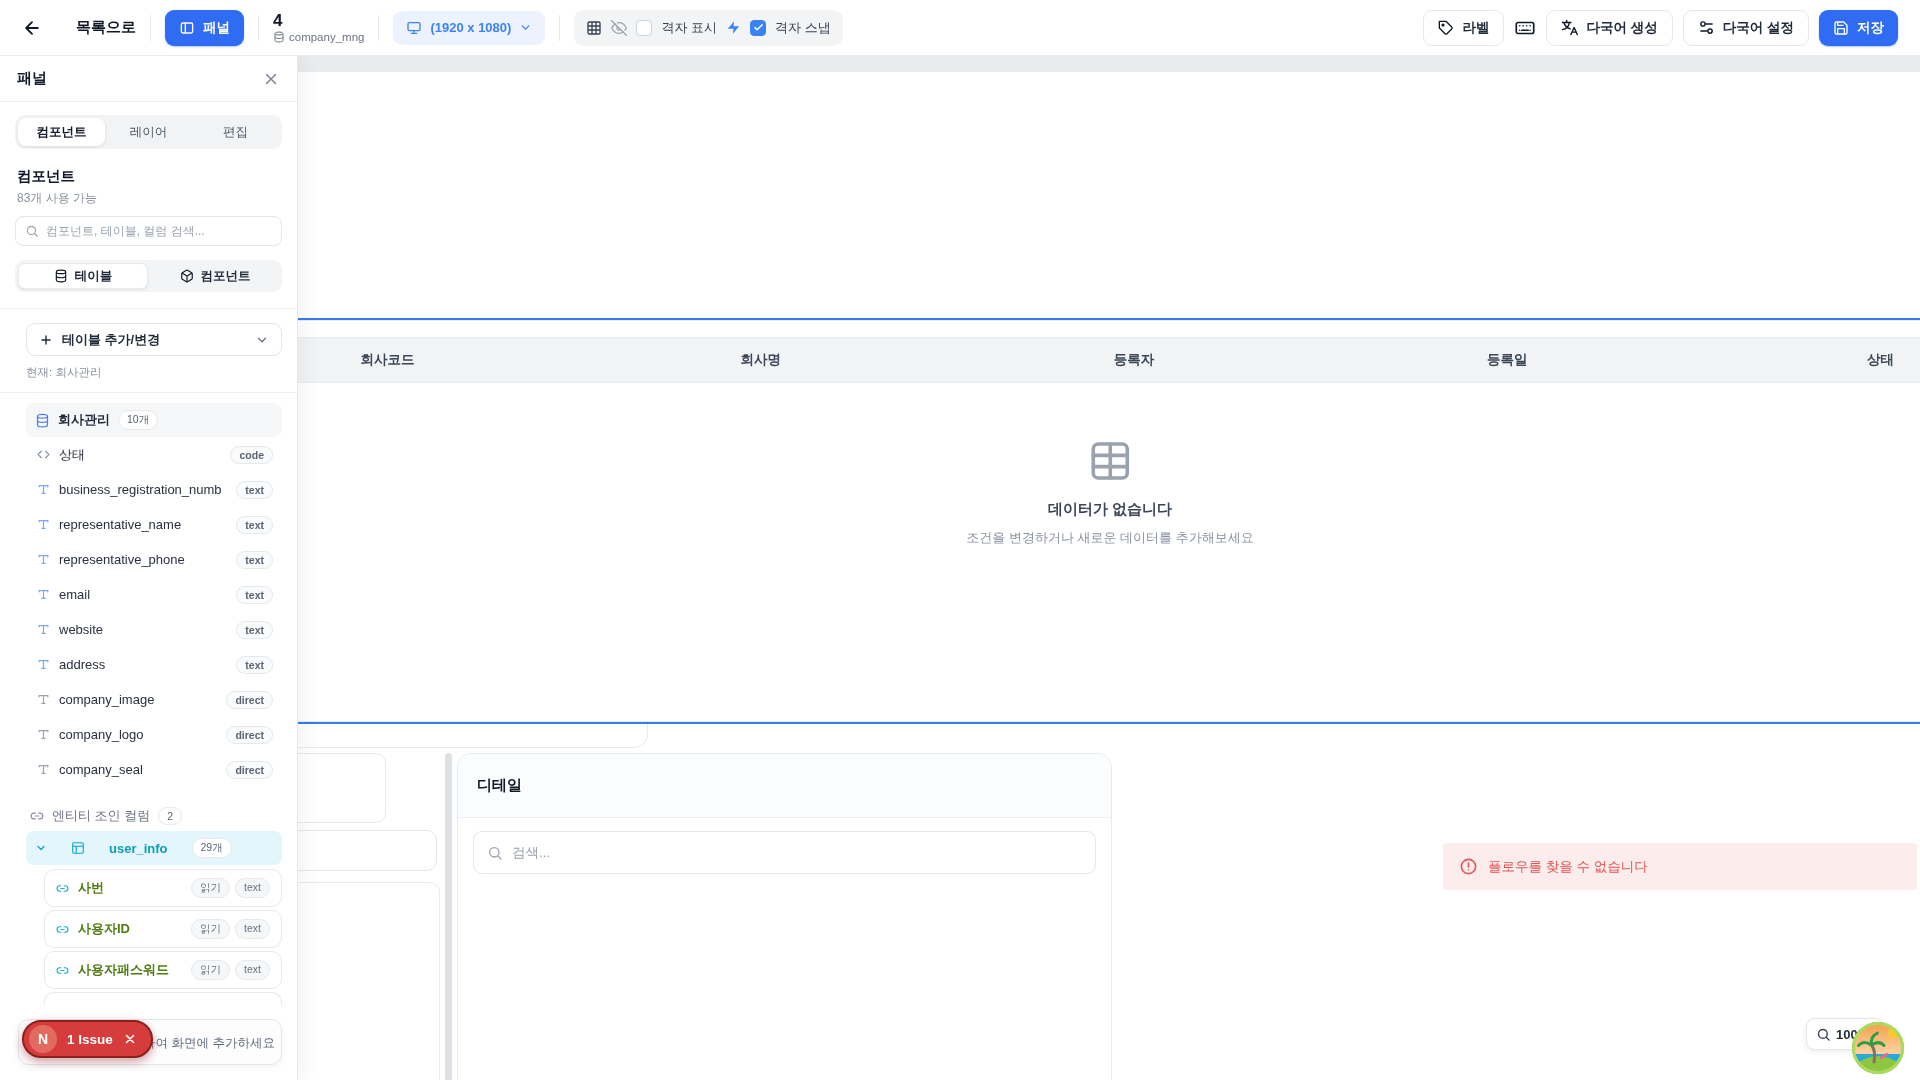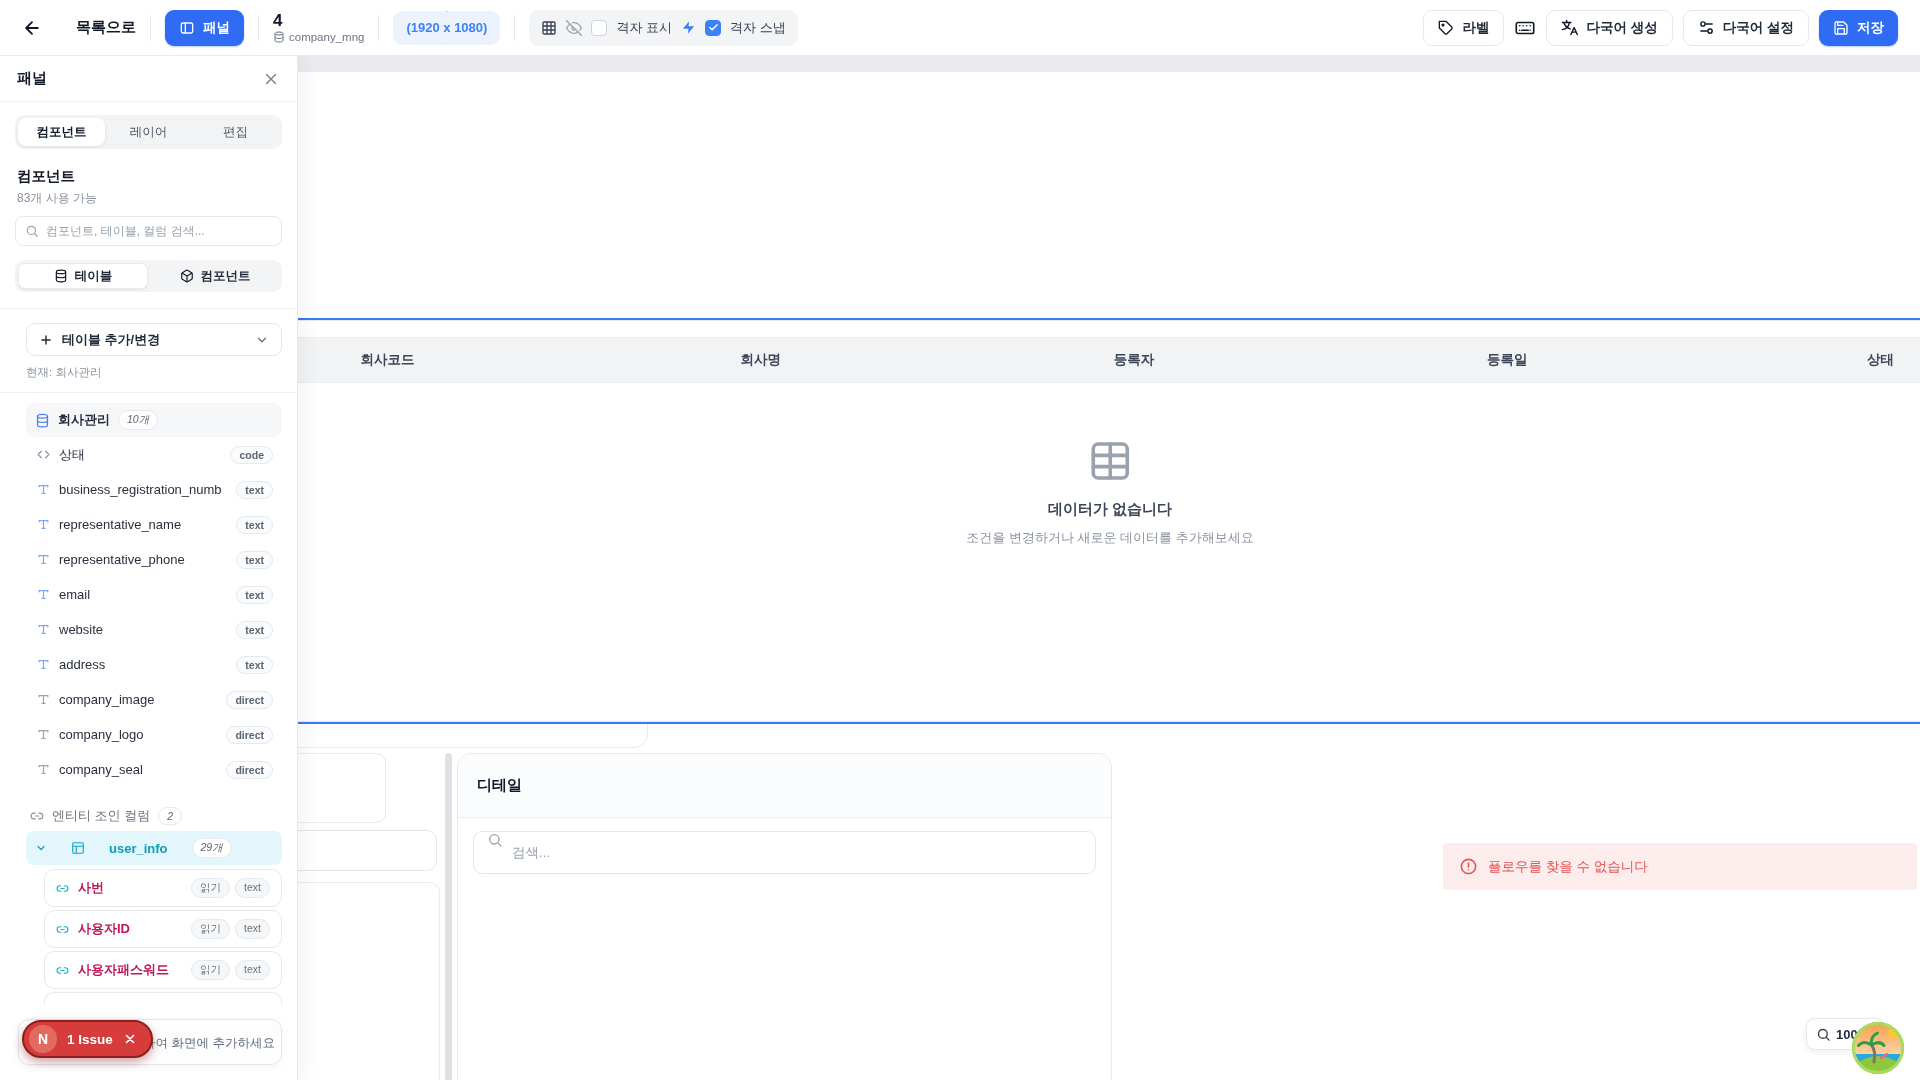--- a/index.html
+++ b/index.html
@@ -17,21 +17,21 @@
   .icon-btn { display:flex; align-items:center; justify-content:center; cursor:pointer; color:#374151; }
   .back-label { font-size:15px; font-weight:700; color:#111827;margin-left:20px; }
   .btn { display:flex; align-items:center; gap:8px; height:36px; padding:0 14px; border-radius:9px;
     font-size:13.5px; font-weight:600; cursor:pointer; white-space:nowrap; }
   .btn-blue { background:#2f6bf3; color:#fff; box-shadow:0 1px 2px rgba(47,107,243,.35); }
   .btn-outline { background:#fff; color:#1f2937; border:1px solid #e5e7eb; }
   .screen-block { display:flex; flex-direction:column; justify-content:center; line-height:1.15; }
   .screen-title { font-size:17px; font-weight:700; color:#111827; }
   .screen-sub { display:flex; align-items:center; gap:4px; font-size:11.5px; color:#6b7280; }
   .viewport-pill { display:flex; align-items:center; gap:8px; height:34px; padding:0 13px;
-    background:#ecf3fe; color:#3b82f6; border-radius:9px; font-size:13px; font-weight:600; cursor:pointer;flex-direction:column; }
+    background:#ecf3fe; color:#3b82f6; border-radius:9px; font-size:13px; font-weight:600; cursor:pointer; }
   .grid-group { display:flex; align-items:center; gap:9px; height:36px; padding:0 12px;
     background:#f3f4f6; border-radius:9px; }
   .chk { width:16px; height:16px; border-radius:4px; display:flex; align-items:center; justify-content:center; }
   .chk-off { background:#fff; border:1.5px solid #cbd5e1; }
   .chk-on { background:#3b82f6; border:1.5px solid #3b82f6; color:#fff; }
   .grid-label { font-size:13px; color:#374151; }
 
   
   .canvas { position:absolute; left:0; top:56px; width:1920px; height:1024px; background:#fff; overflow:hidden; }
   .canvas-topband { position:absolute; left:0; top:0; width:1920px; height:16px; background:#e9ebee; }
@@ -59,21 +59,21 @@
   .ls-tallbox { position:absolute; left:200px; top:826px; width:240px; height:200px;
     background:#fff; border:1px solid #e8eaee; border-radius:10px 10px 0 0; }
   .v-divider { position:absolute; left:445px; top:697px; width:7px; height:329px;
     background:#dde1e6; border-radius:99px; cursor:col-resize; }
   .detail-card { position:absolute; left:457px; top:697px; width:655px; height:329px;
     background:#fff; border:1px solid #e8eaee; border-radius:14px 14px 0 0; overflow:hidden; }
   .detail-head { height:64px; background:#fbfcfd; border-bottom:1px solid #edf0f3;
     display:flex; align-items:center; padding:0 19px; }
   .detail-title { font-size:15px; font-weight:700; color:#111827; }
   .detail-search { margin:13px 15px 0; height:43px; border:1px solid #e3e6ea; border-radius:9px;
-    display:flex; gap:9px; padding:0 13px; background:#fff; }
+    display:flex; align-items:center; gap:9px; padding:0 13px; background:#fff; }
   .detail-search input, .ls-input { border:none; outline:none; flex:1; font-size:13.5px; color:#374151;
     font-family:inherit; background:transparent; }
   .detail-search input::placeholder { color:#9aa3ae; }
   .flow-alert { position:absolute; left:1443px; top:787px; width:474px; height:47px;
     background:#fdecec; border-radius:4px; display:flex; align-items:center; gap:10px;
     padding:0 16px; z-index:6; }
   .flow-alert-text { font-size:13.5px; font-weight:500; color:#e15555; }
 
   .zoom-pill { position:absolute; left:1806px; top:962px; width:78px; height:32px; background:#fff;
     border:1px solid #e5e7eb; border-radius:9px; box-shadow:0 2px 6px rgba(16,24,40,.08);
@@ -108,35 +108,35 @@
   .p-add { margin:14px 15px 0 26px; height:33px; border:1px solid #e3e6ea; border-radius:9px;
     display:flex; align-items:center; gap:9px; padding:0 12px; cursor:pointer; background:#fff; }
   .p-add-label { font-size:13px; font-weight:600; color:#1f2937; }
   .p-add .chev { margin-left:auto; color:#6b7280; }
   .p-current { margin:9px 15px 0 26px; font-size:11.5px; color:#8a919c; }
   .p-list { margin:10px 15px 0 26px; }
   .group-row { height:34px; background:#f6f7f9; border-radius:8px; display:flex; align-items:center;
     gap:8px; padding:0 9px; cursor:pointer; }
   .group-name { font-size:13px; font-weight:700; color:#1f2937; }
   .count-badge { font-size:10.5px; color:#5b6472; background:#fff; border:1px solid #e5e8ec;
-    border-radius:999px; padding:2px 8px;font-style:italic; }
+    border-radius:999px; padding:2px 8px; }
   .field-row { height:35px; display:flex; align-items:center; gap:9px; padding:0 9px 0 11px; cursor:pointer; }
   .field-name { font-size:13px; color:#28303e; white-space:nowrap; overflow:hidden; text-overflow:ellipsis; }
   .type-badge { margin-left:auto; font-size:10.5px; font-weight:600; color:#5b6472; background:#fafbfc;
     border:1px solid #e5e8ec; border-radius:999px; padding:2px 8px; flex:none; }
   .ic-code { color:#8293a8; } .ic-text { color:#7aa7f7; } .ic-direct { color:#9aa4b2; }
   .join-head { margin-top:14px; height:30px; display:flex; align-items:center; gap:8px; padding:0 4px; }
   .join-head-label { font-size:13px; color:#6b7280; }
   .user-row { height:34px; background:#e2f6fb; border-radius:8px; display:flex; align-items:center;
     gap:24px; padding:0 9px; cursor:pointer; }
   .user-name { font-size:13px; font-weight:700; color:#0f9db8; }
   .join-cards { margin-left:18px; margin-top:4px; }
   .join-card { height:38px; background:#fff; border:1px solid #e6e9ed; border-radius:10px;
     display:flex; align-items:center; gap:9px; padding:0 11px; margin-top:3px; cursor:pointer; }
-  .join-card-name { font-size:13px; font-weight:600; color:#be185d;text-align:right; }
+  .join-card-name { font-size:13px; font-weight:600; color:#4d7c0f;text-align:right; }
   .jc-badges { margin-left:auto; display:flex; gap:5px; }
   .jc-badge { font-size:10.5px; color:#6b7280; background:#f6f7f9; border:1px solid #e5e8ec;
     border-radius:999px; padding:2px 8px; }
   .join-card.partial { height:13px; border-bottom:none; border-radius:10px 10px 0 0; }
   .hint-box { position:absolute; left:18px; bottom:15px; width:264px; height:46px;
     border:1px solid #e2e7ee; border-radius:11px; background:#fdfdfe; box-shadow:0 2px 8px rgba(16,24,40,.05);
     display:flex; align-items:center; }
   .hint-text { position:absolute; left:124px; top:15px; font-size:12.5px; color:#5f6b7a; white-space:nowrap; }
   .issue-pill { position:absolute; left:22px; bottom:22px; height:38px; border-radius:999px;
     background:#d63c3c; border:2px solid #8e1f1f; box-shadow:0 4px 10px rgba(142,31,31,.4);

